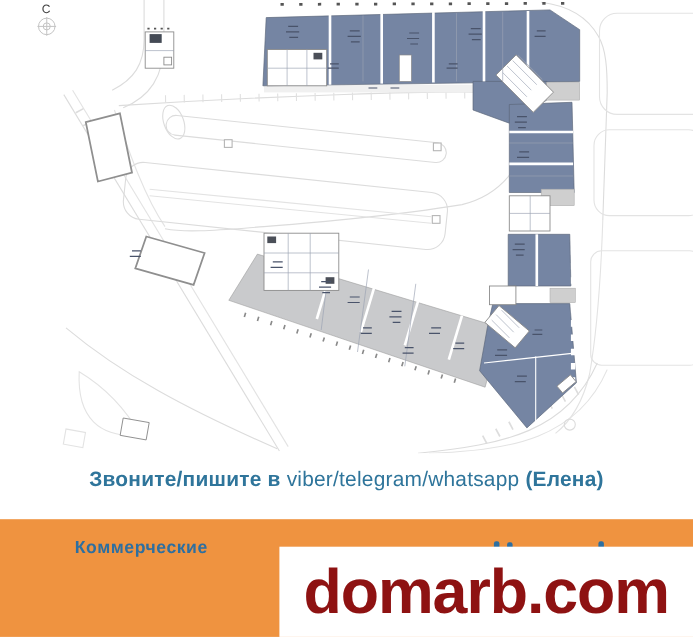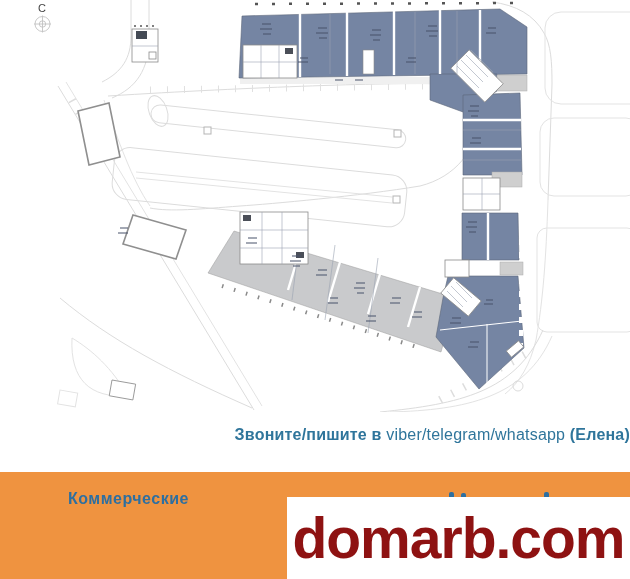--- a/index.html
+++ b/index.html
@@ -10,31 +10,31 @@
   .roadl{stroke:#e3e3e3;fill:none;stroke-width:1;}
   .bfill{fill:#7585A3;stroke:#5c6678;stroke-width:0.6;}
   .white-line{stroke:#ffffff;fill:none;stroke-width:2.4;}
   .white-thin{stroke:#ffffff;fill:none;stroke-width:1;}
   .struct{fill:#ffffff;stroke:#8f8f8f;stroke-width:1.6;}
   .core{fill:#ffffff;stroke:#8a8a8a;stroke-width:0.8;}
   .dim{stroke:#49536a;stroke-width:1.1;fill:none;}
   .thin{stroke:#9aa2b2;stroke-width:0.6;fill:none;}
   .gray-band{fill:#cfcfcf;stroke:#ababab;stroke-width:0.5;}
   .compass-stroke{stroke:#c2c2c2;fill:none;stroke-width:0.9;}
-  .contact-line{position:absolute;top:426px;left:0;width:630px;text-align:right;
-    font-size:16px;color:#2F759B;letter-spacing:0.2px;white-space:nowrap;}
+  .contact-line{position:absolute;top:426px;left:0;width:630px;text-align:center;
+    font-size:19px;color:#2F759B;letter-spacing:0.2px;white-space:nowrap;}
   .contact-line .b{font-weight:bold;}
   .banner{position:absolute;top:472px;left:0;width:630px;height:107px;background:#EF9340;}
   .banner-text{position:absolute;left:68px;top:18px;font-size:16px;font-weight:bold;
     color:#2E6FA0;letter-spacing:0.5px;}
   .frag{position:absolute;width:5px;height:7px;background:#2E6FA0;border-radius:2px 2px 0 0;}
   .frag1{left:449px;top:20px;}
   .frag2{left:461px;top:21px;}
   .frag3{left:544px;top:20px;}
-  .watermark{position:absolute;right:0;bottom:0;width:343px;height:82px;background:#ffffff;
+  .watermark{position:absolute;right:0;bottom:0;width:376px;height:82px;background:#ffffff;
     display:flex;align-items:center;justify-content:center;}
   .watermark span{font-size:57px;font-weight:bold;color:#8E1212;letter-spacing:-1px;line-height:1;}
 </style>
 </head>
 <body>
 
 <div class="stage">
 
   <svg class="plan" width="630" height="412" viewBox="0 0 630 412">
 

